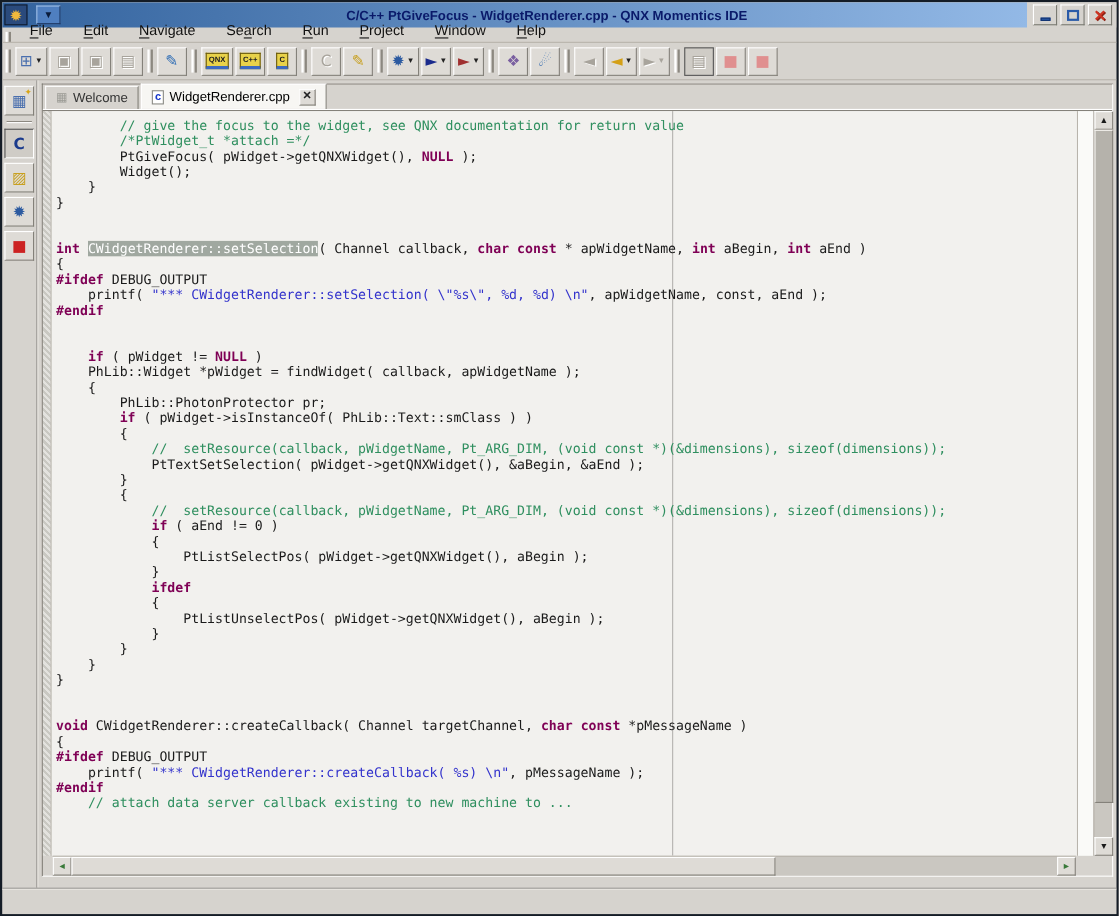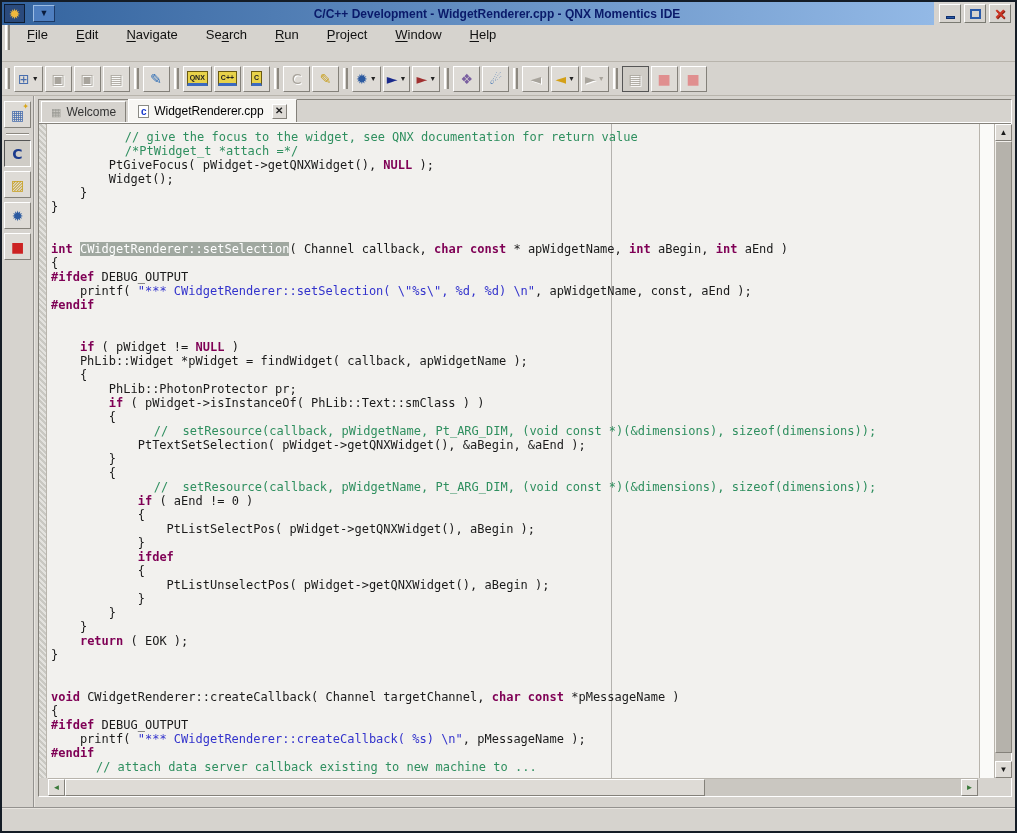--- a/index.html
+++ b/index.html
@@ -22,21 +22,21 @@
   .titletext{flex:1;text-align:center;font-weight:bold;font-size:12px;color:var(--tbtext,#0a1a6a);
     white-space:nowrap;overflow:hidden;}
   .wincontrols{display:flex;align-items:center;gap:3px;padding-right:4px;background:transparent;}
   .wbtn{width:22px;height:19px;background:#d6d3ce;border:1px solid #7a7a72;border-top-color:#fff;border-left-color:#fff;
     display:flex;align-items:center;justify-content:center;padding:0;position:relative;}
   .wbtn .min-glyph{display:block;width:9px;height:3px;background:#2a5aa8;border:1px solid #10306e;margin-top:8px;}
   .wbtn .max-glyph{display:block;width:11px;height:10px;border:2px solid #2a5aa8;}
   .wbtn .close-glyph{color:var(--closecol,#cc3322);font-weight:bold;font-size:14px;line-height:1;
     text-shadow:1px 1px 0 #8a1f12;}
   
-  .menubar{height:37px;display:flex;align-items:flex-start;flex:0 0 auto;border-bottom:1px solid #b8b4ac;}
+  .menubar{height:14px;display:flex;align-items:flex-end;flex:0 0 auto;border-bottom:1px solid #b8b4ac;}
   .grip{width:5px;height:70%;margin:0 3px;border-left:2px solid #fff;border-right:2px solid #8c8880;}
   .menu-item{padding:2px 14px 3px 14px;font-size:13px;color:#111;}
   .menu-item u{text-underline-offset:2px;}
   
   .toolbar{height:34px;display:flex;align-items:center;flex:0 0 auto;border-bottom:1px solid #b8b4ac;padding:2px 0;}
   .tgroup{display:flex;align-items:center;height:100%;}
   .tbtn{height:26px;min-width:27px;margin:0 1px;background:#dedbd6;border:1px solid #84817a;
     border-top-color:#fff;border-left-color:#fff;display:flex;align-items:center;justify-content:center;
     padding:0 3px;gap:2px;}
   .tbtn.pressed{border:1px solid #555;background:#cfccc6;}
@@ -71,21 +71,21 @@
   
   .editor-body{flex:1;display:flex;min-height:0;border-top:1px solid #84817a;}
   .hatch{width:8px;background:repeating-linear-gradient(45deg,#e3e2de 0 2px,#c9c8c2 2px 4px);border-right:1px solid #b8b4ac;}
   .codewrap{flex:1;position:relative;background:var(--edbg,#f2f1ee);overflow:hidden;min-width:0;}
   .print-margin{position:absolute;top:0;bottom:0;left:564px;width:1px;background:#b4b2ae;}
   .code-lines{position:absolute;top:6px;left:4px;right:0;
     font-family:"DejaVu Sans Mono",monospace;font-size:12px;line-height:14px;color:var(--code,#1a1a1a);}
   .code-line{height:14px;white-space:pre;}
   .tok-k{color:var(--kw,#7f0055);font-weight:bold;}
   .tok-s{color:var(--str,#3333cc);}
-  .tok-c{color:var(--cmt,#2f8f5f);margin-left:16px;}
+  .tok-c{color:var(--cmt,#2f8f5f);}
   .tok-sel{background:var(--selbg,#a0a8a0);color:var(--selfg,#fff);}
   .overview{width:15px;background:#fafaf8;border-left:1px solid #b8b4ac;}
   .vscroll{width:17px;background:#cac7c1;position:relative;border-left:1px solid #b8b4ac;}
   .sbtn{position:absolute;width:17px;height:17px;background:#dedbd6;border:1px solid #84817a;border-top-color:#fff;border-left-color:#fff;
     display:flex;align-items:center;justify-content:center;font-size:8px;color:#1a1a1a;line-height:1;padding:0;}
   .vscroll .up{top:0;left:0;}
   .vscroll .down{bottom:0;left:0;}
   .vthumb{position:absolute;left:0;top:17px;height:612px;width:17px;background:#b5b2ab;
     border:1px solid #84817a;border-top-color:#f2f0ec;border-left-color:#f2f0ec;}
   .hscroll{height:18px;flex:0 0 auto;display:flex;position:relative;background:#cac7c1;margin-left:9px;margin-right:33px;border-top:1px solid #b8b4ac;}
@@ -100,21 +100,21 @@
 </head>
 <body>
 
 <div class="window" style="--tb1: #33639e; --tb2: #93b9e6; --tbtext: #0a1a6a; --chrome: #d6d3ce; --edbg: #f2f1ee; --code: #1a1a1a; --kw: #7f0055; --str: #3333cc; --cmt: #2f8f5f; --selbg: #a0a8a0; --selfg: #ffffff; --closecol: #cc3322;">
 
   <div class="titlebar">
     <div class="app-icon">✹</div>
     <button class="winmenu">
         <span>▼</span>
       </button>
-    <div class="titletext">C/C++ Development - WidgetRenderer.cpp - QNX Momentics IDE</div>
+    <div class="titletext">C/C++ PtGiveFocus - WidgetRenderer.cpp - QNX Momentics IDE</div>
     <div class="wincontrols">
       <button class="wbtn">
           <span class="min-glyph"></span>
         </button>
       <button class="wbtn">
           <span class="max-glyph"></span>
         </button>
       <button class="wbtn">
           <span class="close-glyph">✕</span>
         </button>
@@ -302,21 +302,20 @@
                 <div class="code-line"><span class="tok-p">            </span><span class="tok-k">if</span><span class="tok-p"> ( aEnd != 0 )</span></div>
                 <div class="code-line"><span class="tok-p">            {</span></div>
                 <div class="code-line"><span class="tok-p">                PtListSelectPos( pWidget-&gt;getQNXWidget(), aBegin );</span></div>
                 <div class="code-line"><span class="tok-p">            }</span></div>
                 <div class="code-line"><span class="tok-p">            </span><span class="tok-k">ifdef</span></div>
                 <div class="code-line"><span class="tok-p">            {</span></div>
                 <div class="code-line"><span class="tok-p">                PtListUnselectPos( pWidget-&gt;getQNXWidget(), aBegin );</span></div>
                 <div class="code-line"><span class="tok-p">            }</span></div>
                 <div class="code-line"><span class="tok-p">        }</span></div>
                 <div class="code-line"><span class="tok-p">    }</span></div>
-                <div class="code-line"><span class="tok-p">    </span><span class="tok-k">return</span><span class="tok-p"> ( EOK );</span></div>
                 <div class="code-line"><span class="tok-p">}</span></div>
                 <div class="code-line">&nbsp;</div>
                 <div class="code-line">&nbsp;</div>
                 <div class="code-line"><span class="tok-k">void</span><span class="tok-p"> CWidgetRenderer::createCallback( Channel targetChannel, </span><span class="tok-k">char</span><span class="tok-p"> </span><span class="tok-k">const</span><span class="tok-p"> *pMessageName )</span></div>
                 <div class="code-line"><span class="tok-p">{</span></div>
                 <div class="code-line"><span class="tok-k">#ifdef</span><span class="tok-p"> DEBUG_OUTPUT</span></div>
                 <div class="code-line"><span class="tok-p">    printf( </span><span class="tok-s">"*** CWidgetRenderer::createCallback( %s) \n"</span><span class="tok-p">, pMessageName );</span></div>
                 <div class="code-line"><span class="tok-k">#endif</span></div>
                 <div class="code-line"><span class="tok-p">    </span><span class="tok-c">// attach data server callback existing to new machine to ...</span></div>
               </div>

